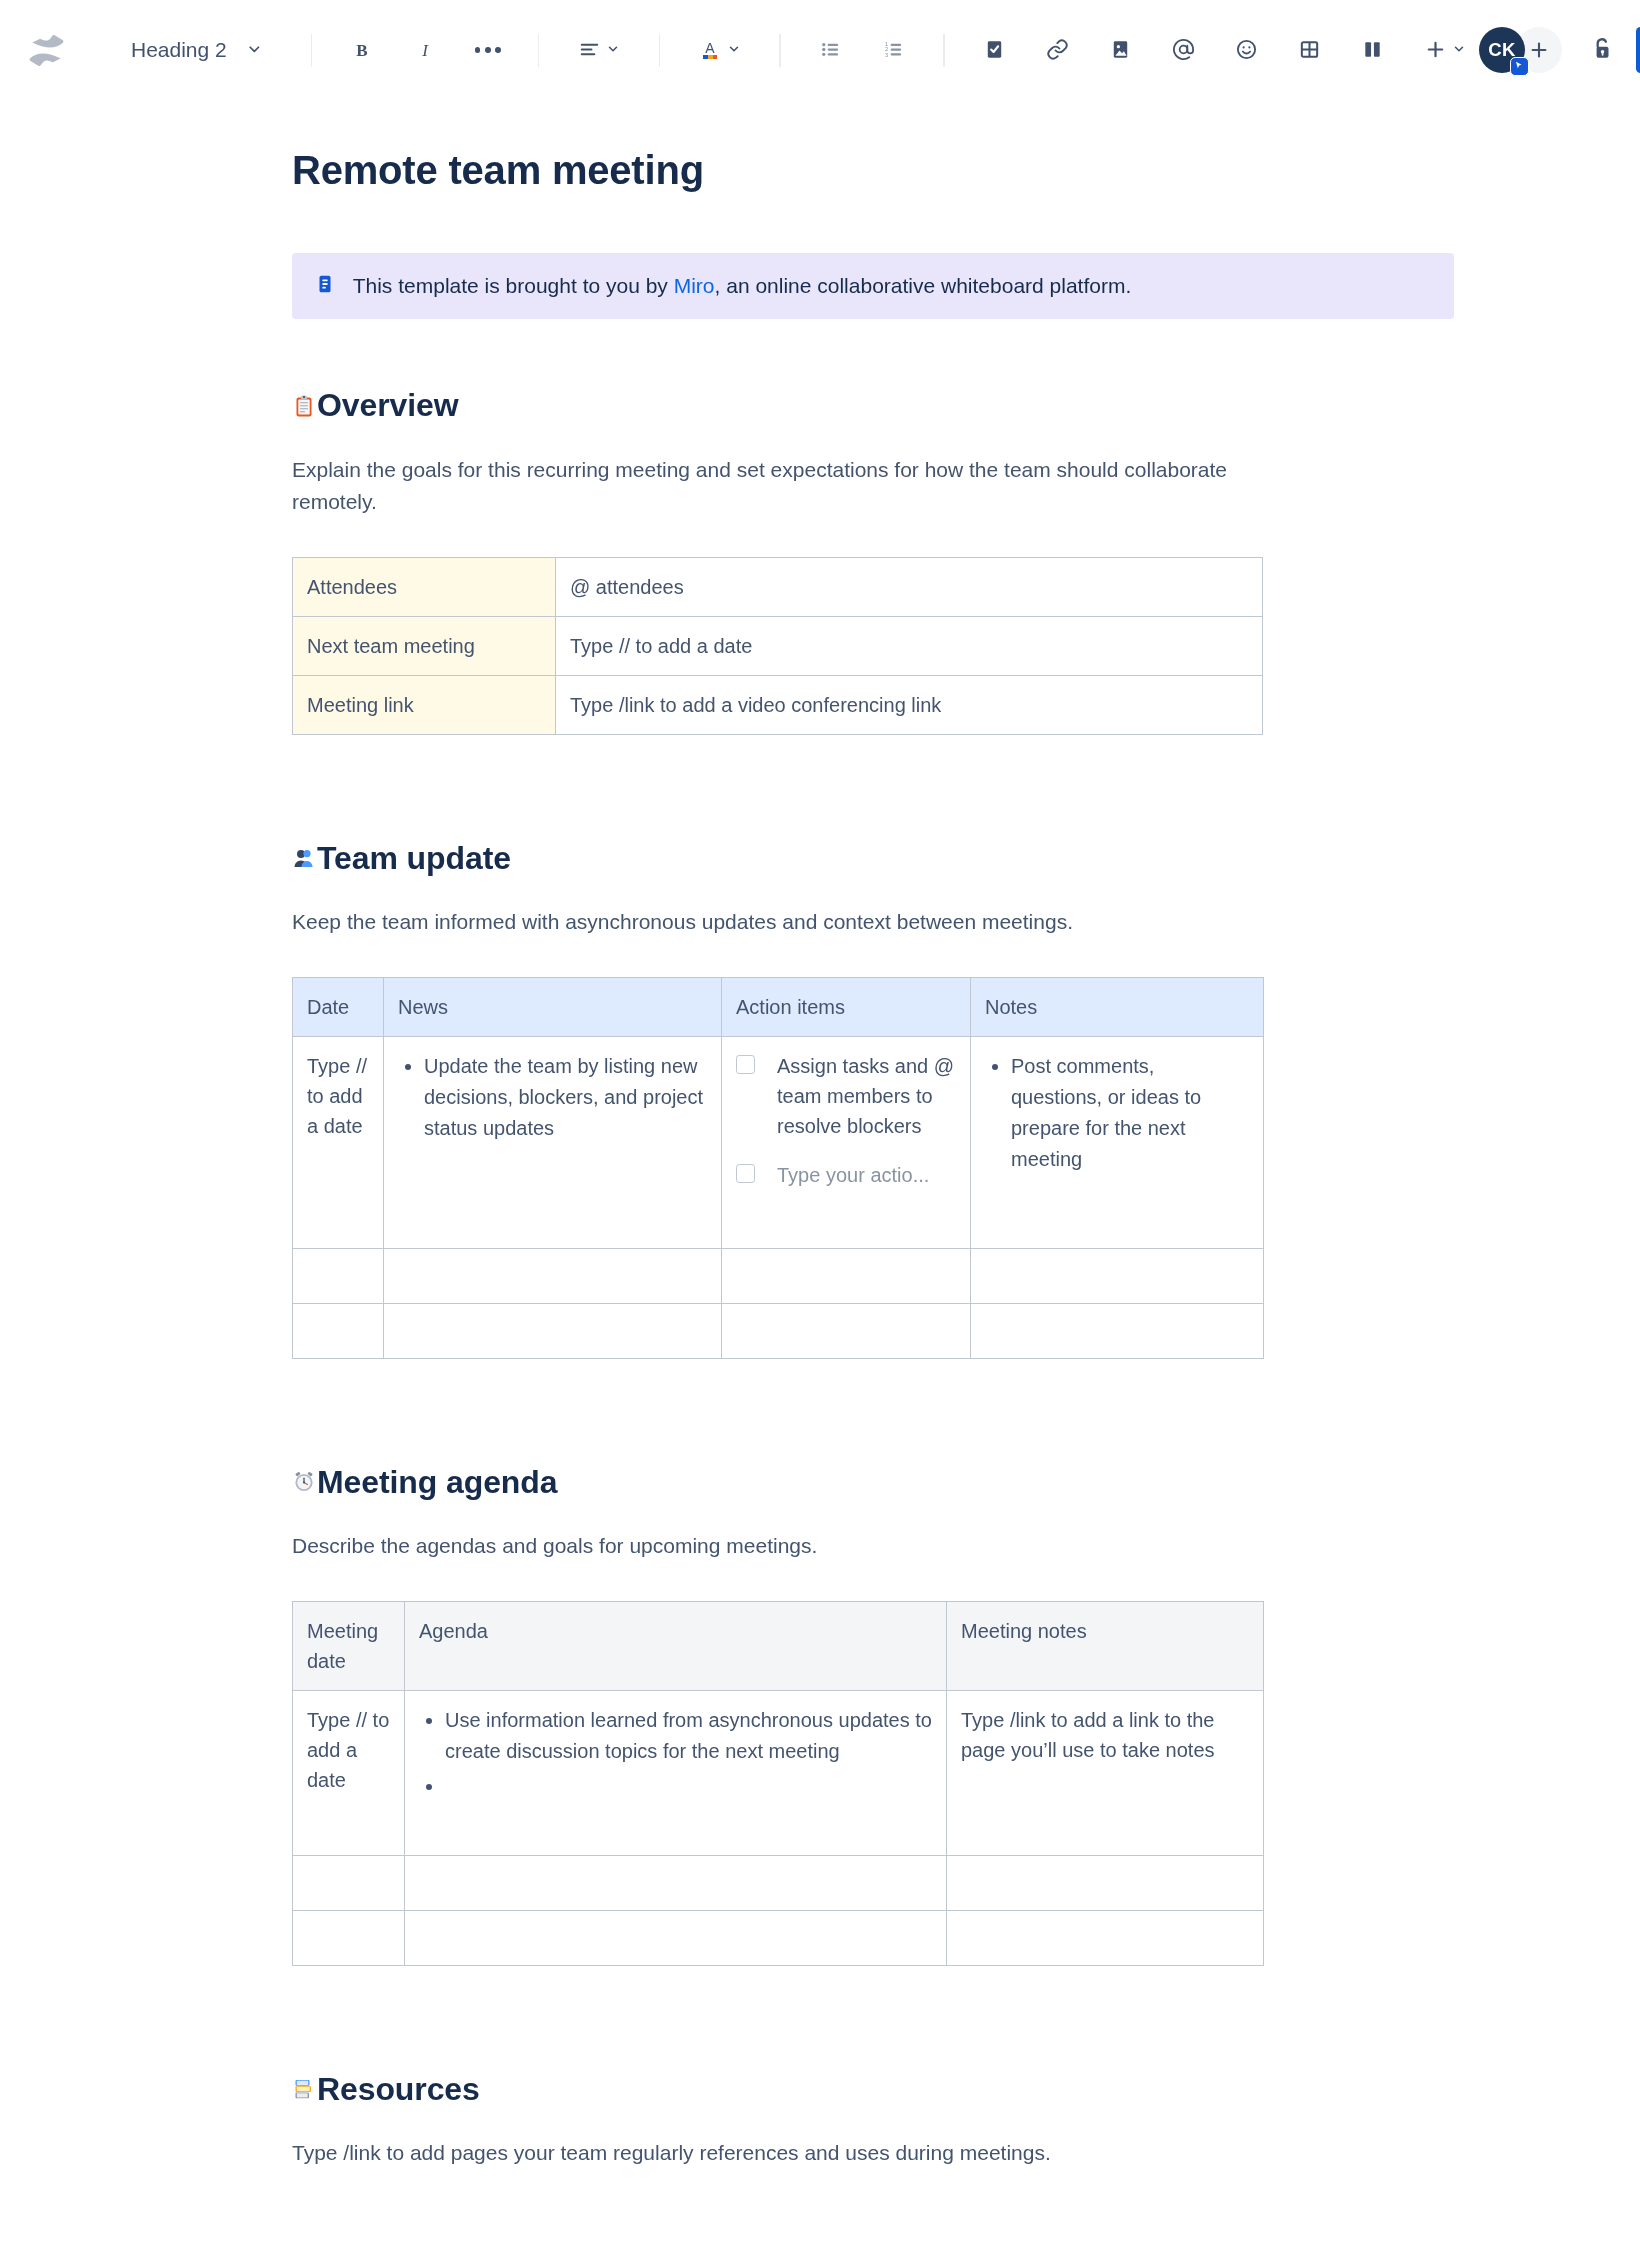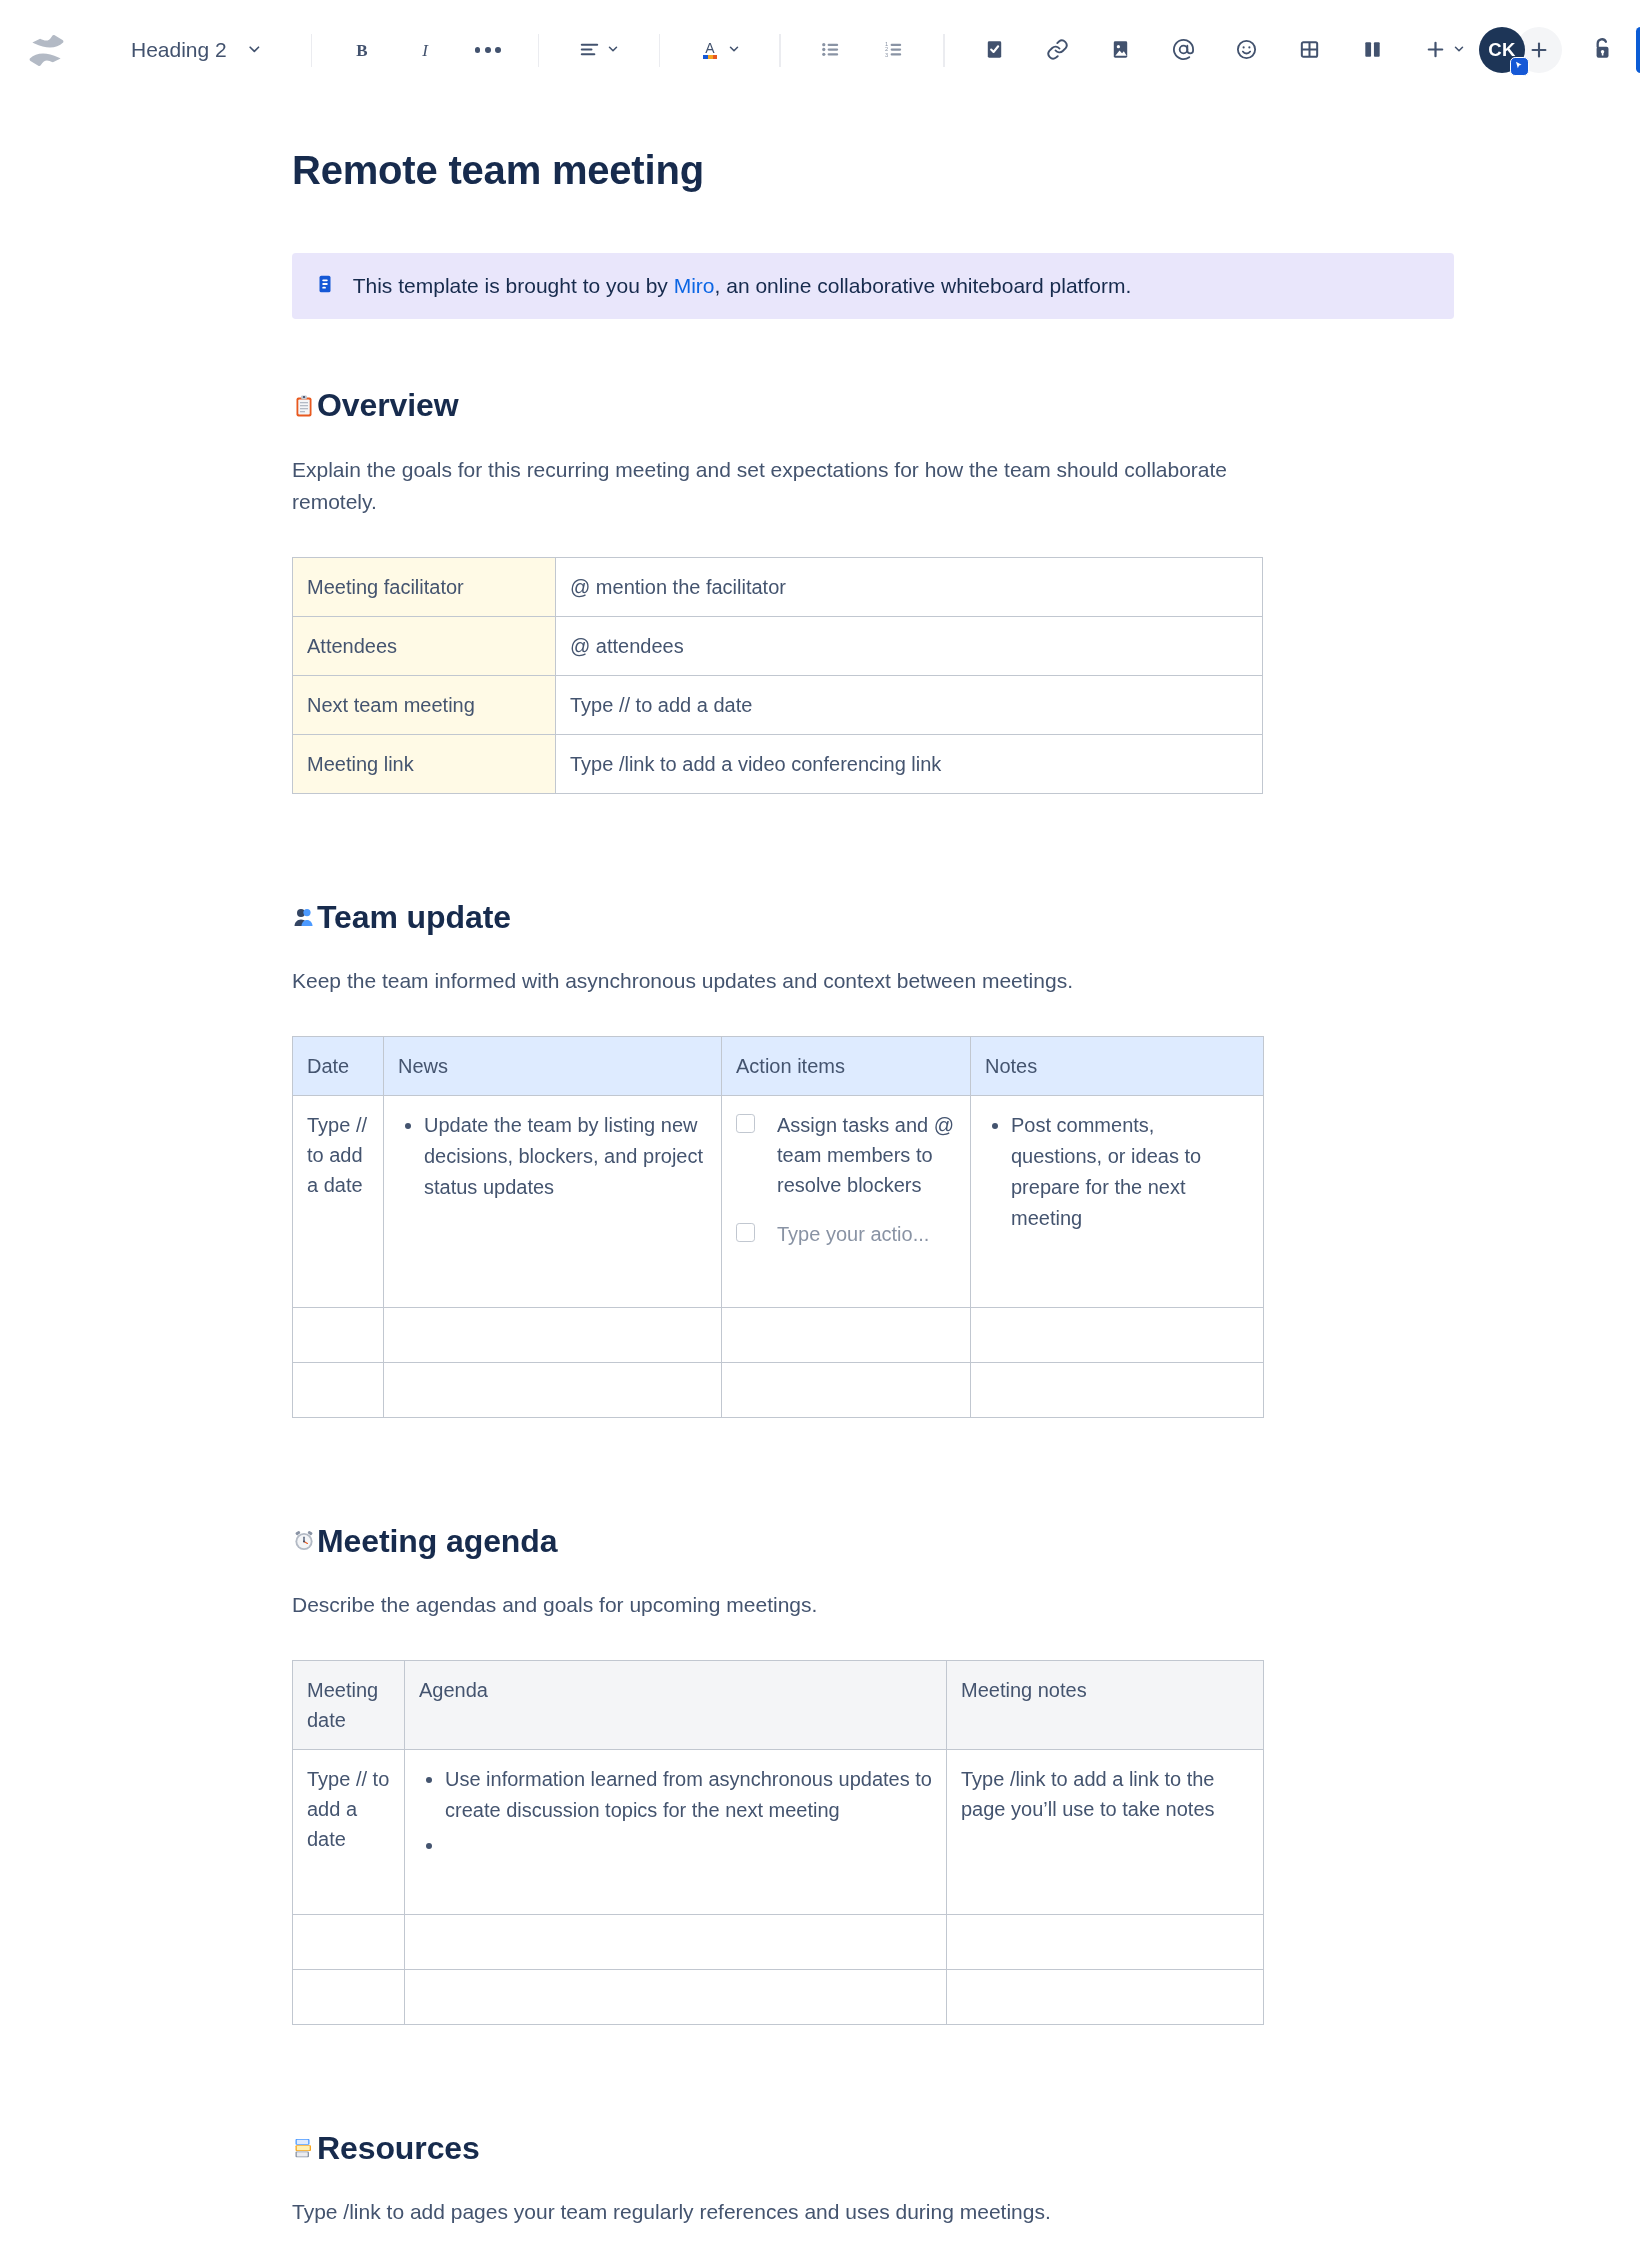--- a/index.html
+++ b/index.html
@@ -486,24 +486,20 @@
     </h2>
 
     <p class="lede">Explain the goals for this recurring meeting and set expectations for how the team should collaborate remotely.</p>
 
     <table class="doc tbl-overview">
       <colgroup>
           <col class="c1">
           <col>
         </colgroup>
       <tbody>
-        <tr>
-          <td class="lbl">Meeting facilitator</td>
-          <td>@ mention the facilitator</td>
-        </tr>
         <tr>
           <td class="lbl">Attendees</td>
           <td>@ attendees</td>
         </tr>
         <tr>
           <td class="lbl">Next team meeting</td>
           <td>Type // to add a date</td>
         </tr>
         <tr>
           <td class="lbl">Meeting link</td>

